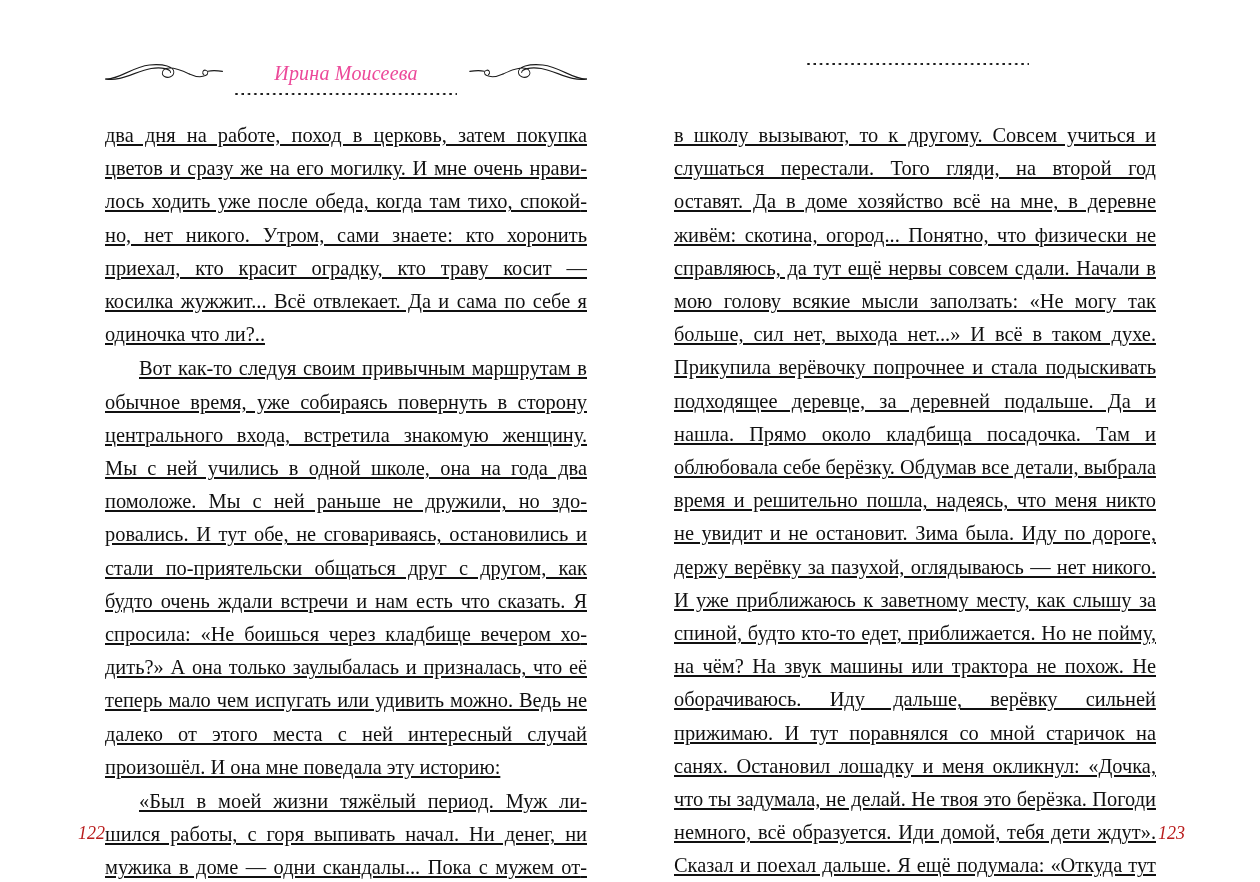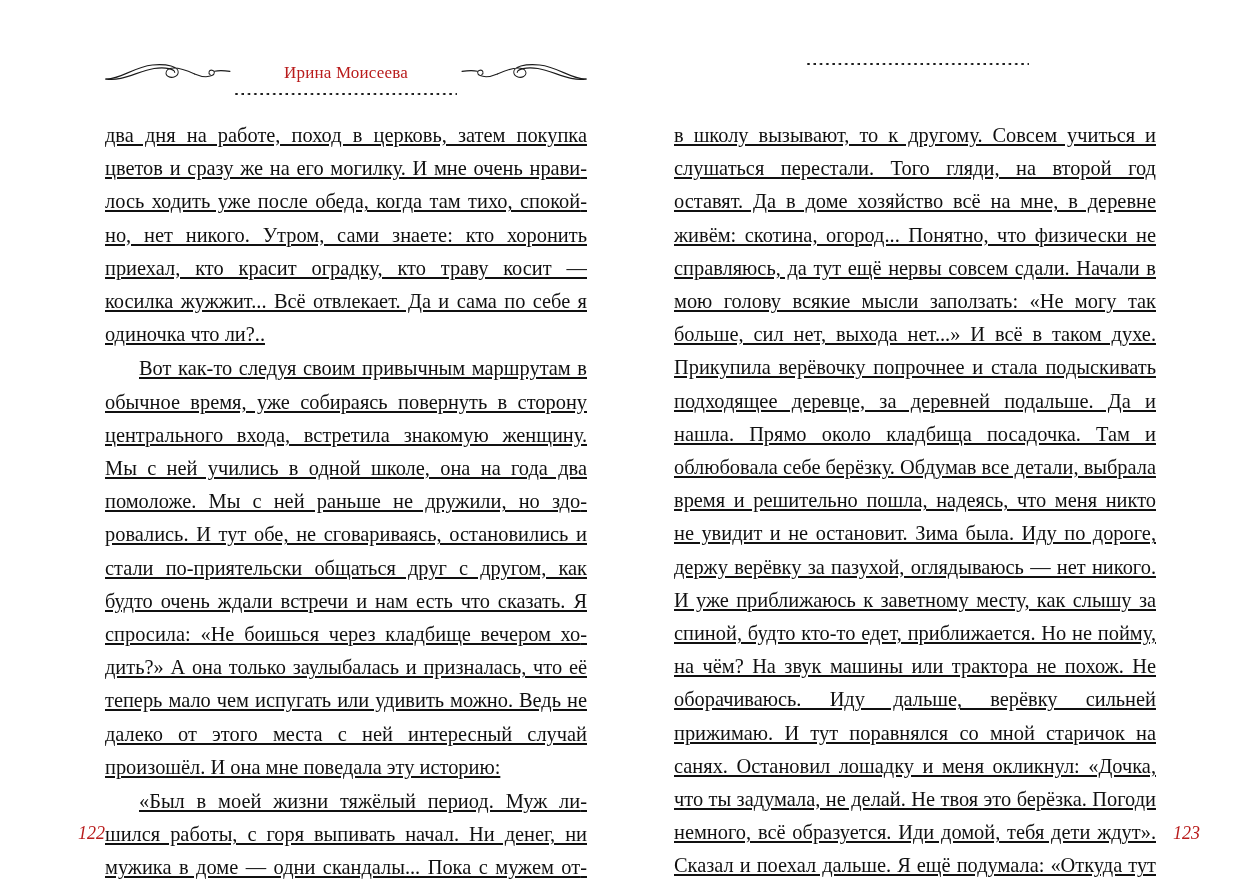--- a/index.html
+++ b/index.html
@@ -46,22 +46,23 @@
     height: 30px;
     display: block;
   }
   .flourish svg { display: block; width: 100%; height: 30px; }
   .flourish-right svg { transform: scaleX(-1); }
 
   .head-title {
     flex: 0 0 auto;
     padding: 0 16px;
     font-family: "Liberation Serif", "DejaVu Serif", serif;
-    font-size: 17px;
-    color: #b91c1c;
+    font-style: italic;
+    font-size: 20px;
+    color: #ec4899;
     white-space: nowrap;
     letter-spacing: 0.2px;
   }
 
   .dotted-rule {
     margin: 2px auto 0;
     width: 222px;
     height: 8px;
     background-image: radial-gradient(circle at 1.6px 50%, #1a1a1a 1.15px, rgba(0,0,0,0) 1.5px);
     background-size: 6.3px 8px;
@@ -94,21 +95,21 @@
 
   
   .folio {
     position: absolute;
     bottom: 38px;
     font-style: italic;
     font-size: 18px;
     color: #b91c1c;
   }
   .page-left  .folio { left: 78px; }
-  .page-right .folio { right: 60px; }
+  .page-right .folio { right: 75px; }
 </style>
 </head>
 <body>
 
 <div class="spread">
 
   <div class="page page-left">
 
     <div class="running-head">
       <div class="head-row">

